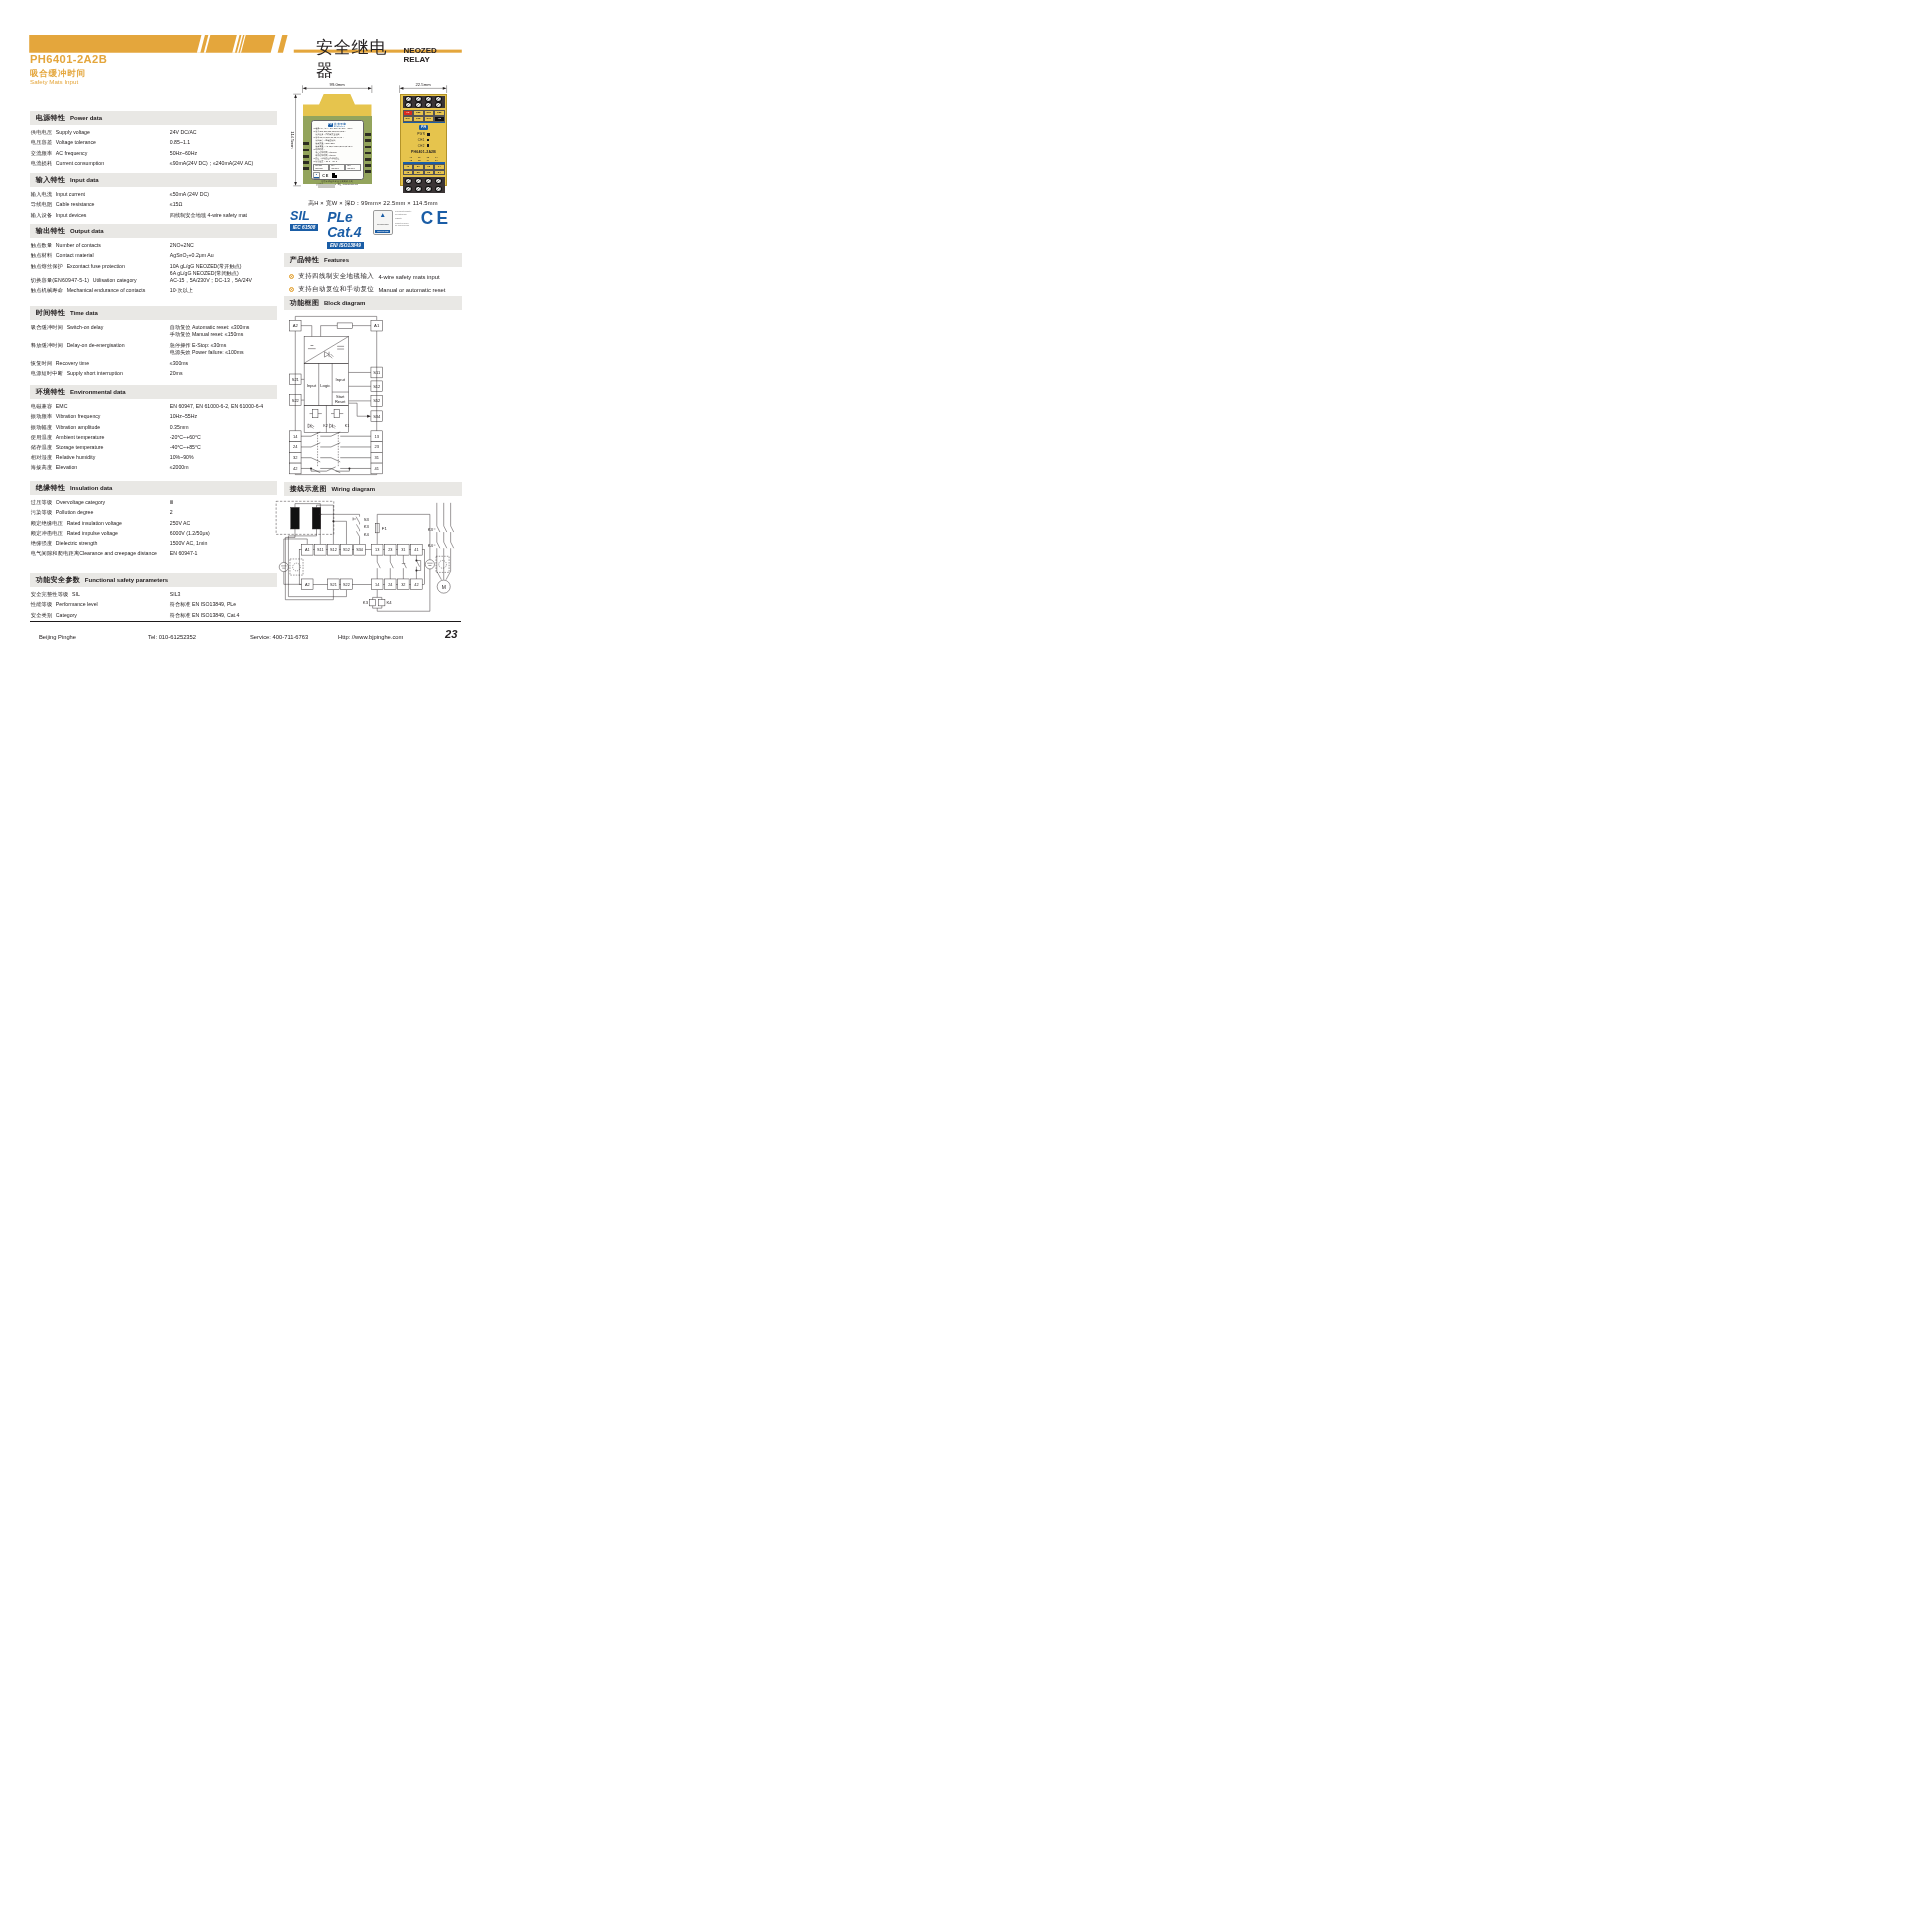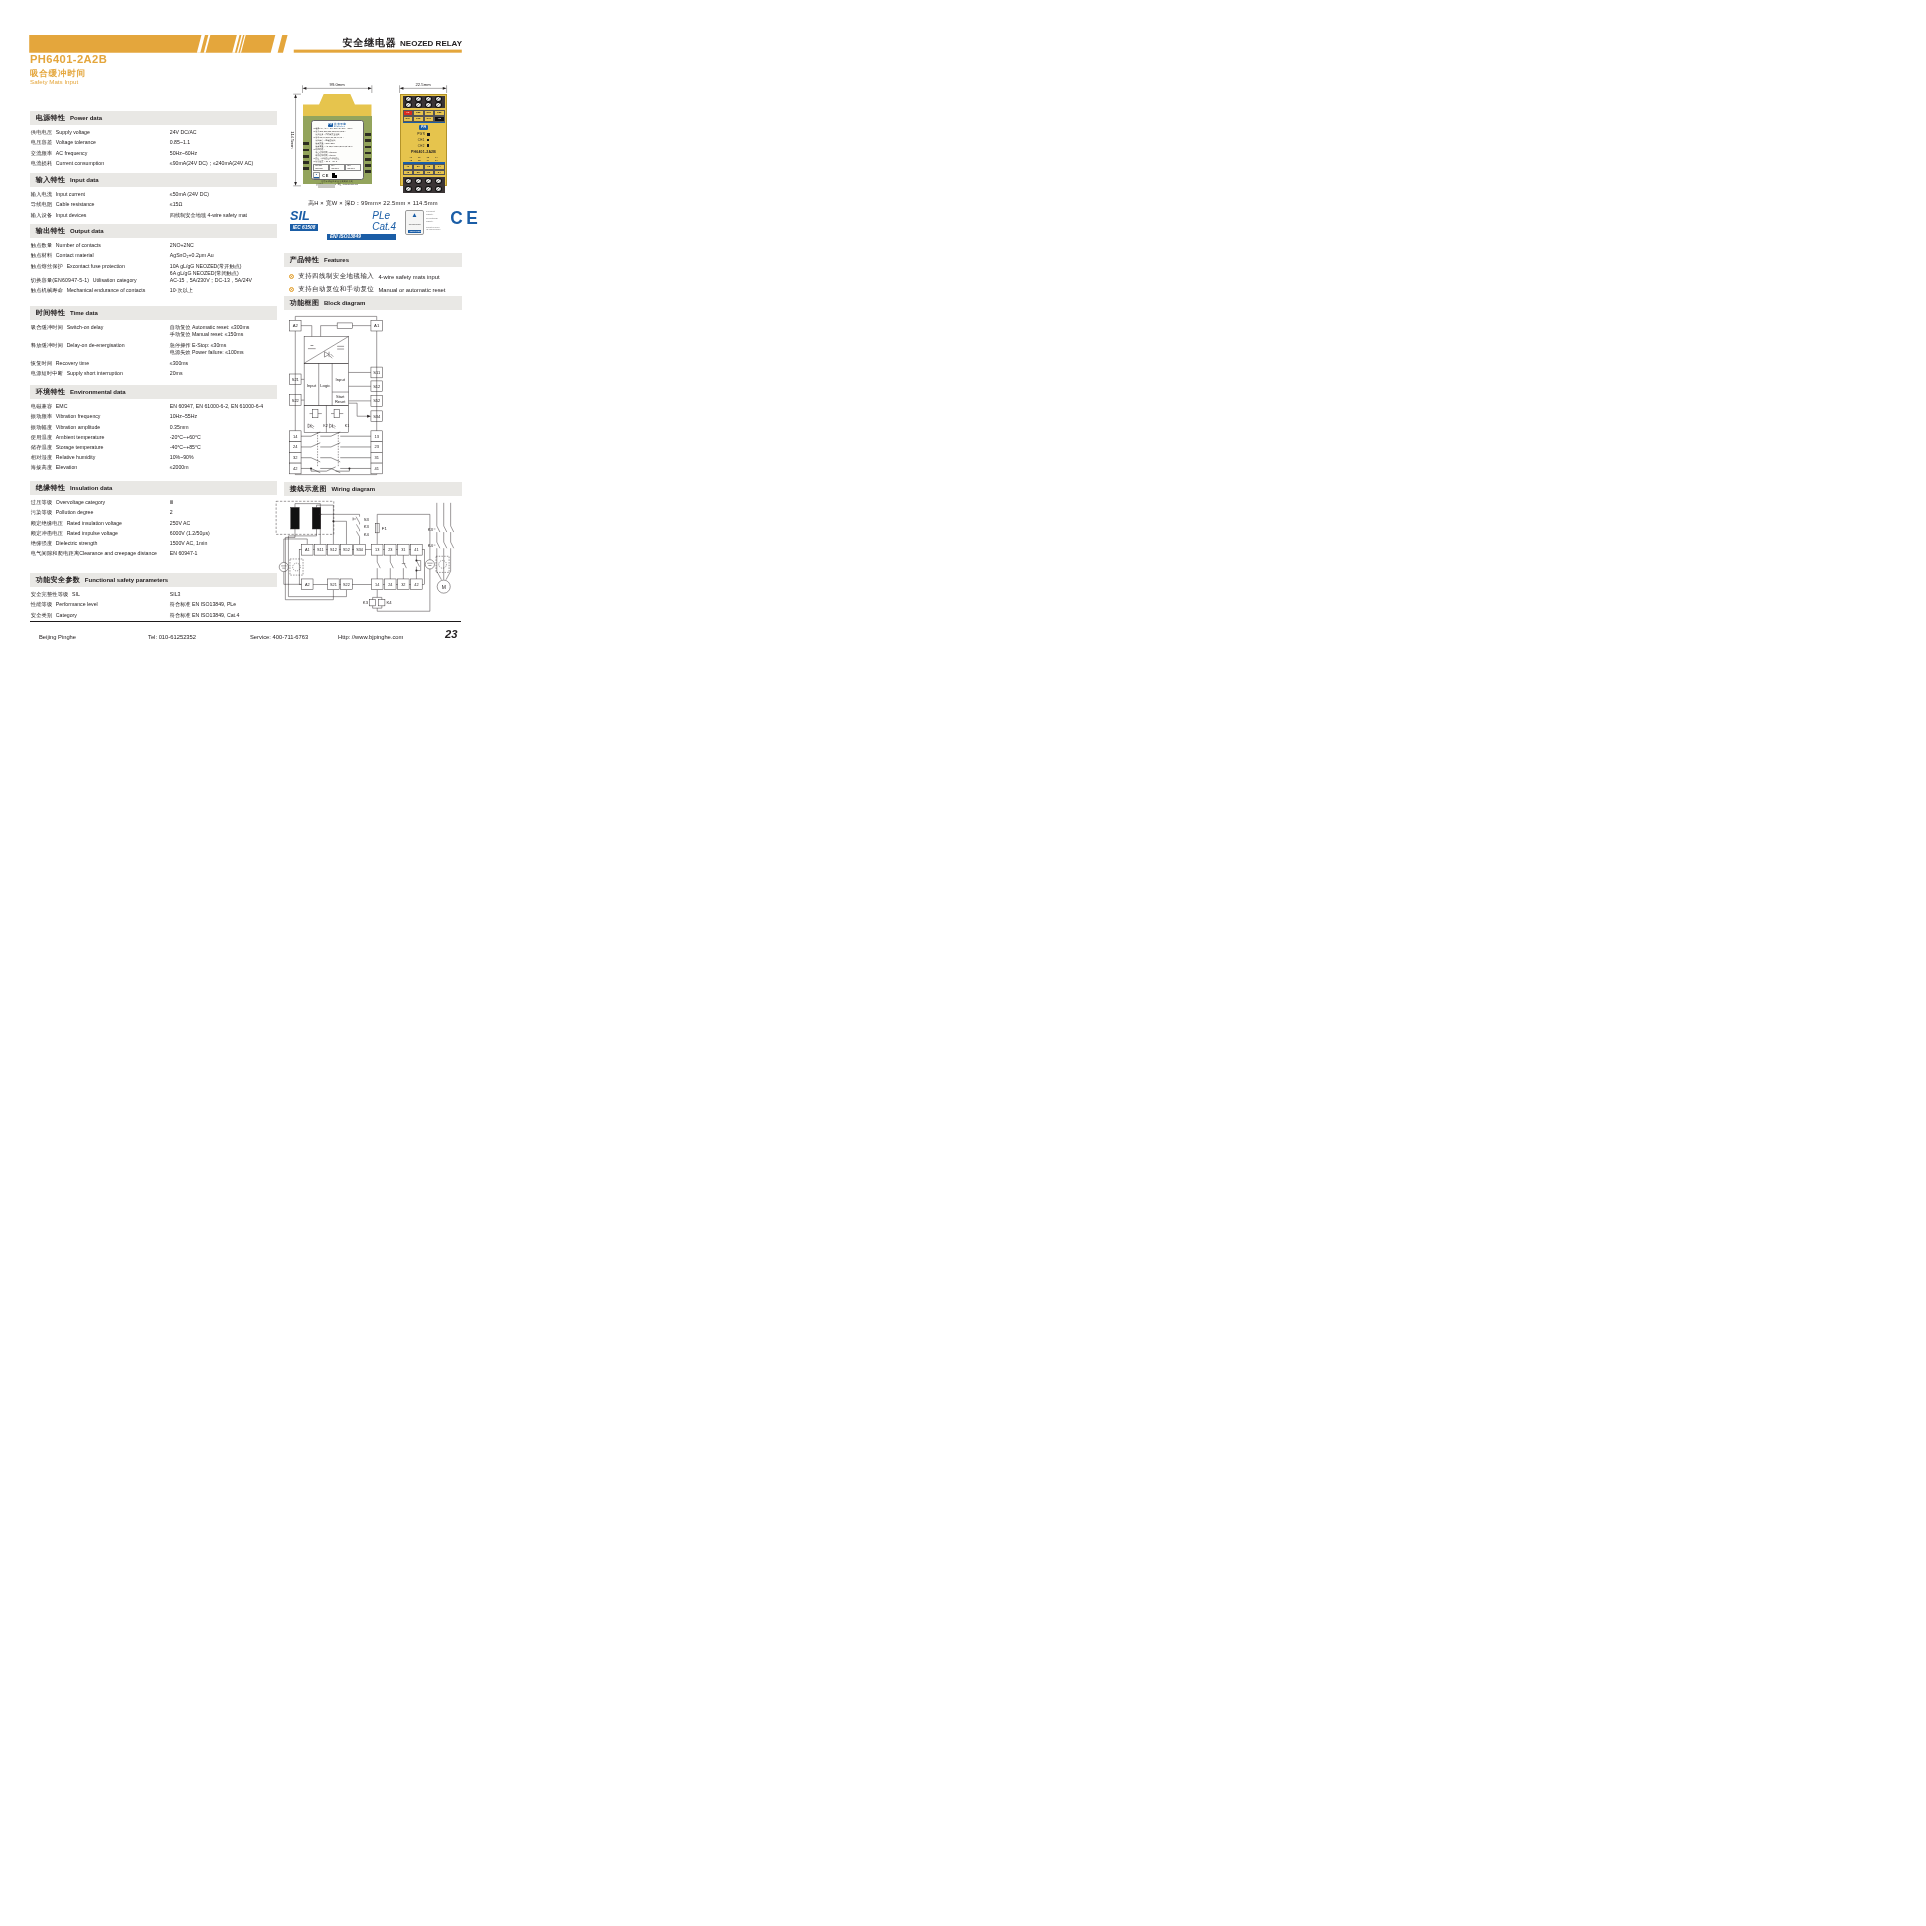--- a/index.html
+++ b/index.html
@@ -2,21 +2,21 @@
 <html style="font-size:6.2px"><head>
 <meta charset="utf-8">
 <style>
   html,body{margin:0;padding:0;background:#fff;}
   .page{position:relative;width:492px;height:662px;background:#fff;overflow:hidden;
         font-family:"Liberation Sans","DejaVu Sans",sans-serif;color:#262223;}
   .abs{position:absolute;}
   svg text{font-family:"Liberation Sans","DejaVu Sans",sans-serif;fill:#262223;}
   
   .banner-text{left:316px;top:36px;width:146px;display:flex;justify-content:flex-end;align-items:baseline;gap:3.5px;}
-  .banner-zh{font-size:10px;font-weight:bold;letter-spacing:0.8px;}
+  .banner-zh{font-size:17px;font-weight:normal;letter-spacing:0.8px;}
   .banner-en{font-size:8px;font-weight:bold;}
   .title-model{left:30px;top:53px;font-size:11.2px;font-weight:bold;color:#E4A63C;letter-spacing:0.4px;}
   .title-zh{left:30px;top:68px;font-size:8.5px;font-weight:bold;color:#E4A63C;letter-spacing:0.8px;}
   .title-en{left:30px;top:78px;font-size:6.2px;color:#E4A63C;}
   
   .section{position:absolute;left:30px;width:247px;}
   .r-section{position:absolute;left:284px;width:178px;}
   .sec-head{height:14.3px;background:#E9E8E5;display:flex;align-items:center;gap:4.6px;padding-left:5.8px;box-sizing:border-box;}
   .sec-head .zh{font-size:7px;font-weight:bold;letter-spacing:0.4px;}
   .sec-head .en{font-size:6px;font-weight:bold;}
@@ -28,21 +28,21 @@
   .trow.stacked .lbl{display:block;}
   
   .feat-item{position:absolute;left:289px;display:flex;align-items:center;gap:4.2px;}
   .bullet{width:3.1px;height:3.1px;border:1.3px solid #E4A63C;border-radius:50%;background:#E4A63C;box-shadow:inset 0 0 0 0.8px #fff;flex:none;}
   .feat-zh{font-size:6.5px;letter-spacing:0.4px;}
   .feat-en{font-size:5.8px;}
   
   .certrow{left:290px;top:210px;width:173px;display:flex;gap:9.2px;align-items:flex-start;}
   .cert-sil .big{font-size:12.7px;font-weight:bold;font-style:italic;color:#1A5DA6;line-height:1;}
   .bluebox{background:#1A5DA6;color:#fff;font-weight:bold;font-style:italic;font-size:4.8px;padding:0.8px 2.7px;margin-top:1.5px;white-space:nowrap;}
-  .cert-ple .big2{font-size:10px;font-weight:normal;font-style:italic;color:#1A5DA6;line-height:1.1;margin-left:45px;}
+  .cert-ple .big2{font-size:14px;font-weight:bold;font-style:italic;color:#1A5DA6;line-height:1.1;}
   .tuvwrap{display:flex;gap:2.3px;}
   .tuvbox{width:20px;height:25px;border:0.4px solid #9a9a9a;border-radius:1.9px;background:#f5f5f4;display:flex;flex-direction:column;align-items:center;justify-content:space-between;padding:1.2px 0.8px;box-sizing:border-box;}
   .tuvtri{font-size:6.5px;color:#1A5DA6;line-height:1;}
   .tuvbrand{font-size:1.8px;color:#333;}
   .tuvcert{background:#1A5DA6;color:#fff;font-size:2.2px;padding:0.4px 1.5px;width:90%;text-align:center;box-sizing:border-box;}
   .tuvright{font-size:2.5px;color:#777;line-height:1.35;white-space:pre-line;}
   .tuvurl{font-size:2.3px;color:#777;margin-top:2.3px;}
   .tuvid{font-size:2.1px;color:#777;}
   .cemark{font-size:17.3px;font-weight:bold;color:#1A5DA6;letter-spacing:3.5px;line-height:1;transform:scaleY(1.05);}
   .dimsline{left:284px;top:199px;width:178px;text-align:center;font-size:5.8px;letter-spacing:0.2px;}

